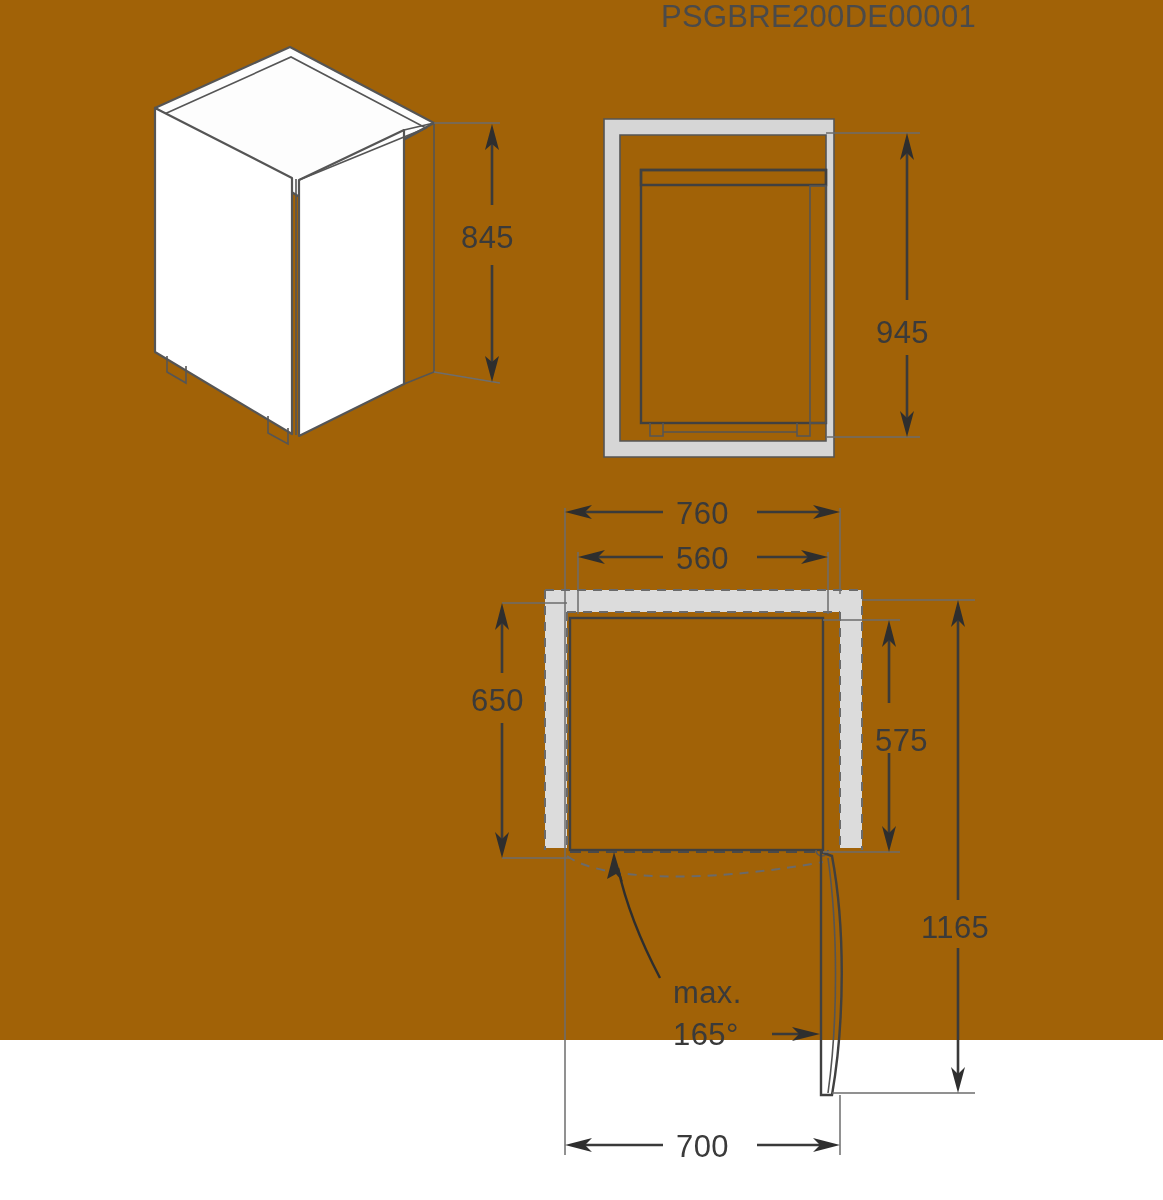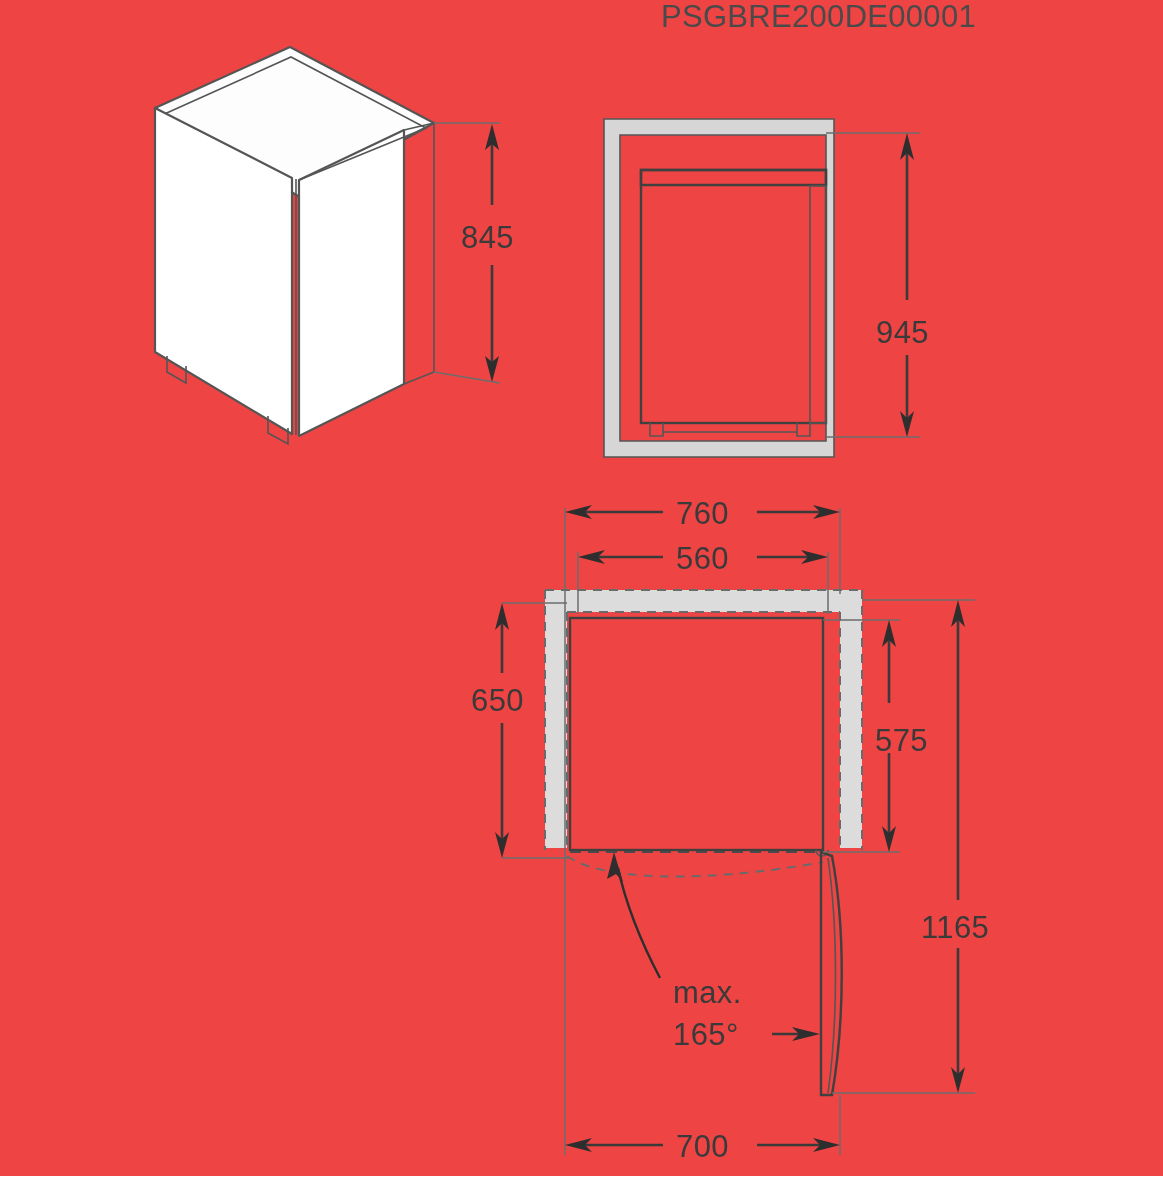--- a/index.html
+++ b/index.html
@@ -10,22 +10,22 @@
   body {
     width: 1163px;
     height: 1200px;
     font-family: "Liberation Sans", sans-serif;
     overflow: hidden;
     position: relative;
   }
   #sheet {
     position: relative;
     width: 1163px;
-    height: 1176px;
-    background: #ef4444;
+    height: 1040px;
+    background: #a16207;
     text-align: center;
   }
   #drawing {
     position: absolute;
     left: 0;
     top: 0;
     width: 1163px;
     height: 1200px;
   }
   .dim-text {

